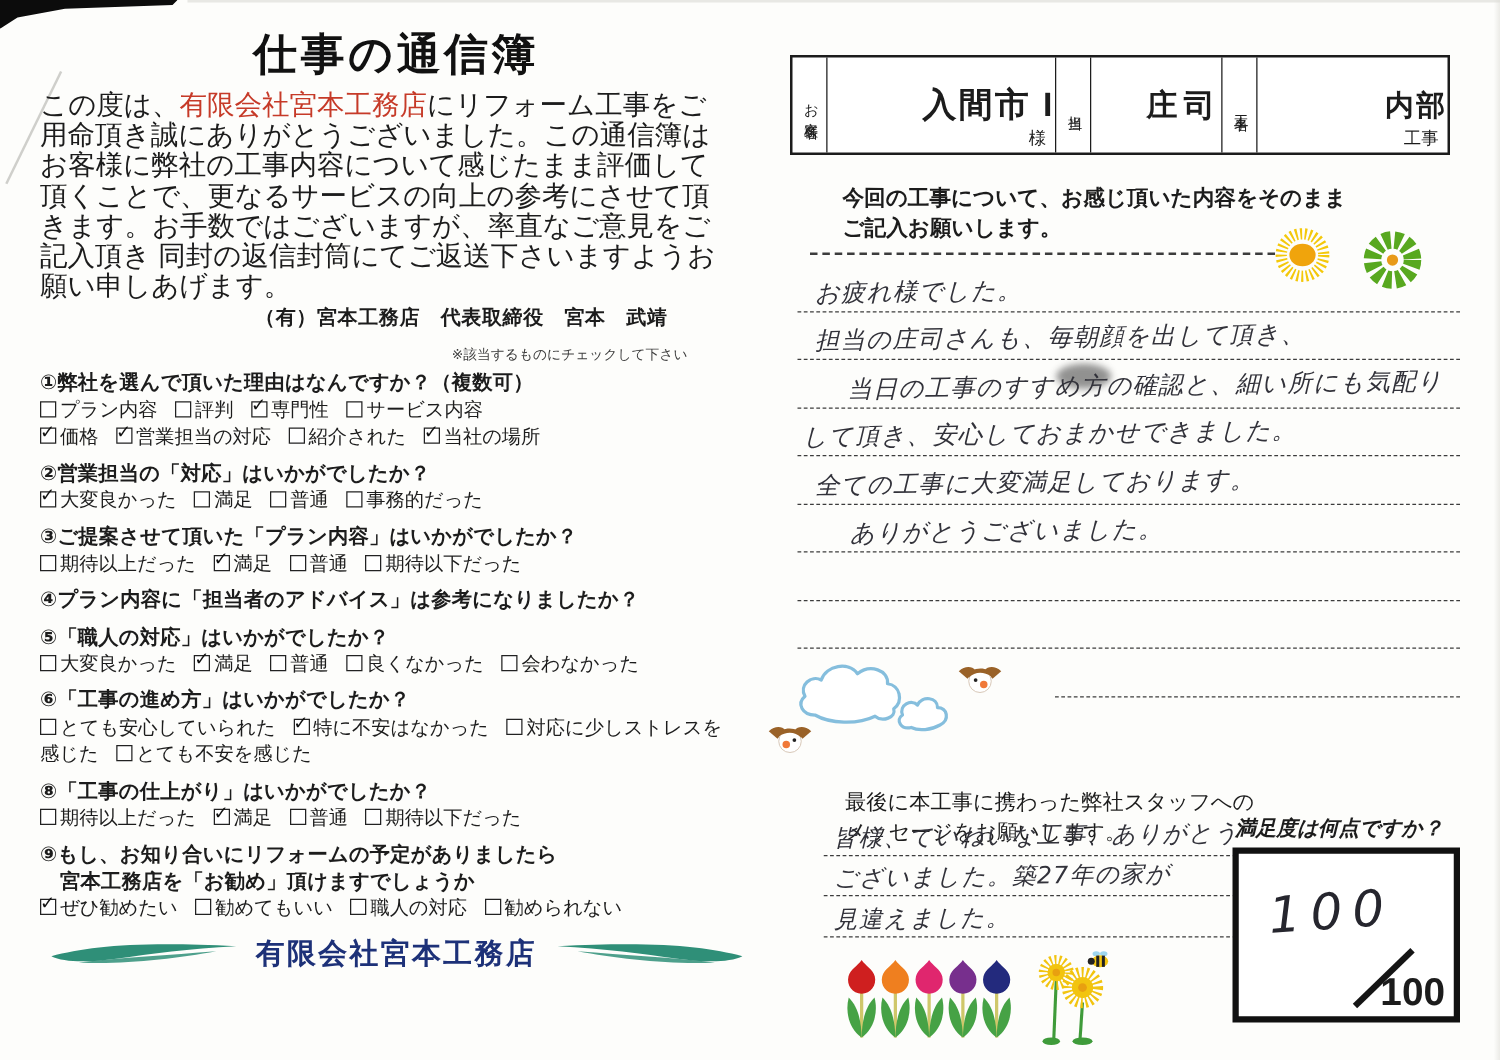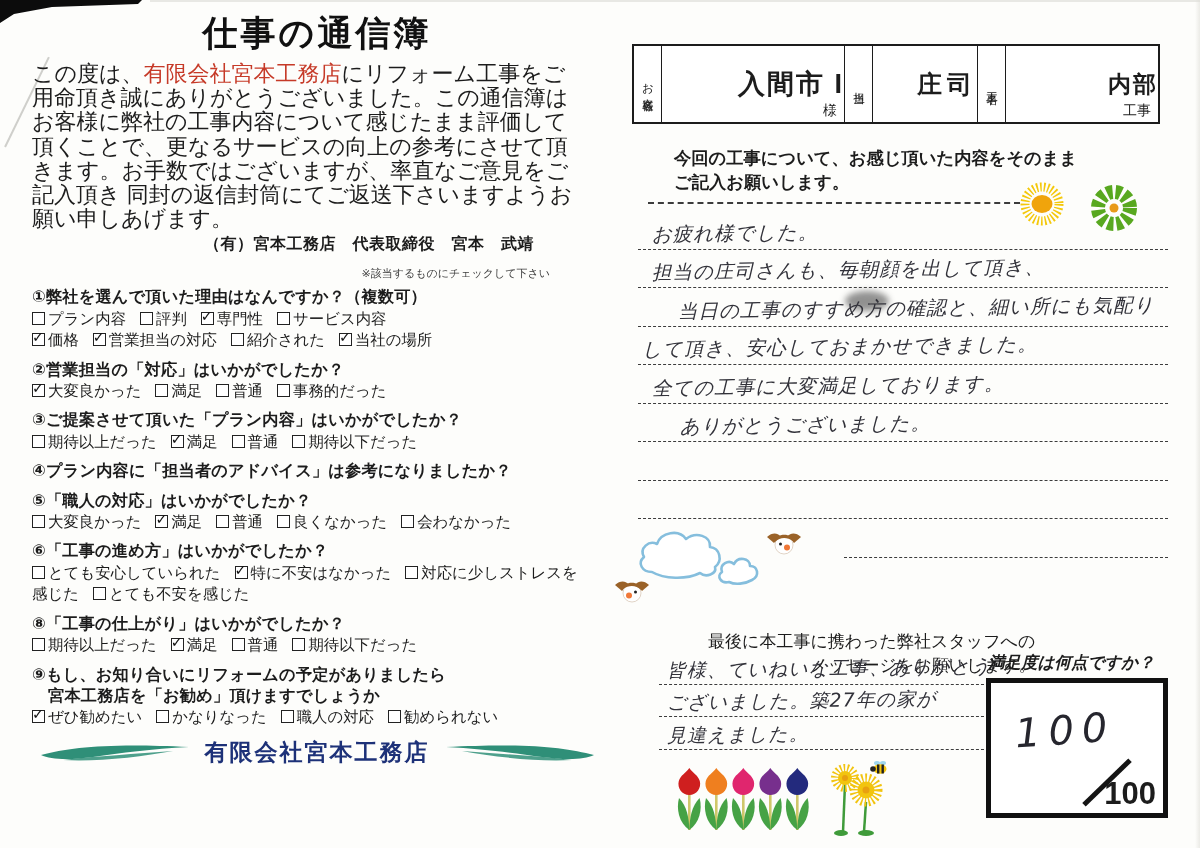--- a/index.html
+++ b/index.html
@@ -13,21 +13,21 @@
   
   .corner-artifact{position:absolute;left:0;top:0;width:150px;height:24px;background:#0c0c0c;
     clip-path:polygon(0 0,142px 0,138px 4px,52px 7px,14px 14px,0 23px);}
   .scratch{position:absolute;left:26px;top:52px;width:1.5px;height:100px;background:#cfcfcb;transform:rotate(26deg);}
   .edge-top{position:absolute;left:150px;top:0;right:0;height:2px;background:#e8e8e4;}
   .edge-right{position:absolute;right:0;top:0;width:5px;height:100%;
     background:linear-gradient(to left,#dddcd6,rgba(255,255,255,0));opacity:.55;}
 
   
   .left-col{position:absolute;left:32px;top:8px;width:570px;}
-  .title{margin:2px 0 5px;text-align:center;font-size:35px;font-weight:800;letter-spacing:3px;color:#111;}
+  .title{margin:12px 0 5px;text-align:center;font-size:35px;font-weight:800;letter-spacing:3px;color:#111;}
   .intro{margin:2px 0 0;width:552px;font-size:22px;line-height:24.2px;font-weight:500;}
   .intro .red{color:var(--brand-red,#c63a28);}
   .signature{margin-top:3px;padding-left:172px;font-size:16px;font-weight:600;letter-spacing:.5px;}
   .check-note{margin-top:11px;padding-right:52px;text-align:right;font-size:11px;color:#3d3d3d;}
   .questions{margin-top:5px;}
   .question{margin-bottom:8px;}
   .q-text{font-size:16.2px;font-weight:700;line-height:21.4px;letter-spacing:.2px;}
   .q-text.q2{padding-left:16px;}
   .options{font-size:15.4px;font-weight:500;line-height:21.4px;width:556px;}
   .option{margin-right:14px;}
@@ -64,21 +64,21 @@
     transform:rotate(-0.8deg);transform-origin:left bottom;font-family:"DejaVu Sans","Liberation Sans",sans-serif;}
   .smudge{position:absolute;left:845px;top:291px;width:44px;height:20px;background:#4a4a4a;border-radius:50%;
     filter:blur(3px);opacity:.6;}
 
   .deco{position:absolute;}
   .sun-rays{fill:none;stroke:var(--sun-yellow,#f4c80a);stroke-width:9;stroke-dasharray:1.6 2.1;}
   .green-petals{fill:none;stroke:var(--flower-green,#58a81f);stroke-width:14;stroke-dasharray:5.5 3;}
   .cloud{fill:#fff;stroke:var(--cloud-blue,#85bedd);stroke-width:2.6;stroke-linejoin:round;}
   .dand-ring{fill:none;stroke:var(--dandelion-yellow,#f2c40f);}
 
-  .staff-prompt{position:absolute;left:708px;top:630px;font-size:17px;line-height:23.5px;font-weight:500;text-align:right;}
+  .staff-prompt{position:absolute;left:676px;top:630px;font-size:17px;line-height:23.5px;font-weight:500;}
   .staff-lines{position:absolute;left:640px;top:652px;width:330px;margin-left:19px;}
   .sline{height:31.5px;border-bottom:1.8px dashed #3c3c3c;position:relative;}
   .sline .hand{position:absolute;left:8px;bottom:0;font-size:19px;}
 
   .score-label{position:absolute;left:988px;top:652px;font-size:16.5px;font-weight:600;font-style:italic;}
   .score-box{position:absolute;left:986px;top:678px;width:172px;height:130px;border:5px solid #111;background:#fff;}
   .score-value{position:absolute;left:24px;top:24px;font-size:40px;letter-spacing:8px;font-style:italic;color:#26262e;
     transform:rotate(-4deg);font-family:"DejaVu Sans","Liberation Sans",sans-serif;}
   .score-slash{position:absolute;right:24px;bottom:28px;width:64px;height:5px;background:#151515;transform:rotate(-44deg);}
   .score-denom{position:absolute;right:7px;bottom:1px;font-size:31px;font-weight:700;}
@@ -125,21 +125,21 @@
           <div class="q-text">⑥「工事の進め方」はいかがでしたか？</div>
           <div class="options"><span class="option"><span class="cb"></span><span class="opt-label">とても安心していられた</span></span><span class="option"><span class="cb on"></span><span class="opt-label">特に不安はなかった</span></span><span class="option"><span class="cb"></span><span class="opt-label">対応に少しストレスを感じた</span></span><span class="option"><span class="cb"></span><span class="opt-label">とても不安を感じた</span></span></div>
         </div>
         <div class="question">
           <div class="q-text">⑧「工事の仕上がり」はいかがでしたか？</div>
           <div class="options"><span class="option"><span class="cb"></span><span class="opt-label">期待以上だった</span></span><span class="option"><span class="cb on"></span><span class="opt-label">満足</span></span><span class="option"><span class="cb"></span><span class="opt-label">普通</span></span><span class="option"><span class="cb"></span><span class="opt-label">期待以下だった</span></span></div>
         </div>
         <div class="question">
           <div class="q-text">⑨もし、お知り合いにリフォームの予定がありましたら</div>
           <div class="q-text q2">宮本工務店を「お勧め」頂けますでしょうか</div>
-          <div class="options"><span class="option"><span class="cb on"></span><span class="opt-label">ぜひ勧めたい</span></span><span class="option"><span class="cb"></span><span class="opt-label">かなりなった</span></span><span class="option"><span class="cb"></span><span class="opt-label">職人の対応</span></span><span class="option"><span class="cb"></span><span class="opt-label">勧められない</span></span></div>
+          <div class="options"><span class="option"><span class="cb on"></span><span class="opt-label">ぜひ勧めたい</span></span><span class="option"><span class="cb"></span><span class="opt-label">勧めてもいい</span></span><span class="option"><span class="cb"></span><span class="opt-label">職人の対応</span></span><span class="option"><span class="cb"></span><span class="opt-label">勧められない</span></span></div>
         </div>
       </div>
 
     <div class="footer">
       <svg class="brush" width="150" height="22" viewBox="0 0 150 22">
         <path d="M0,14 C30,6 70,2 148,6 C110,8 80,12 52,16 C30,19 10,19 0,14 Z"></path>
         <path d="M22,19 C55,15 95,13 132,10 C100,16 55,21 22,19 Z" opacity=".85"></path>
       </svg>
       <span class="name">有限会社宮本工務店</span>
       <svg class="brush rt" width="150" height="22" viewBox="0 0 150 22">

